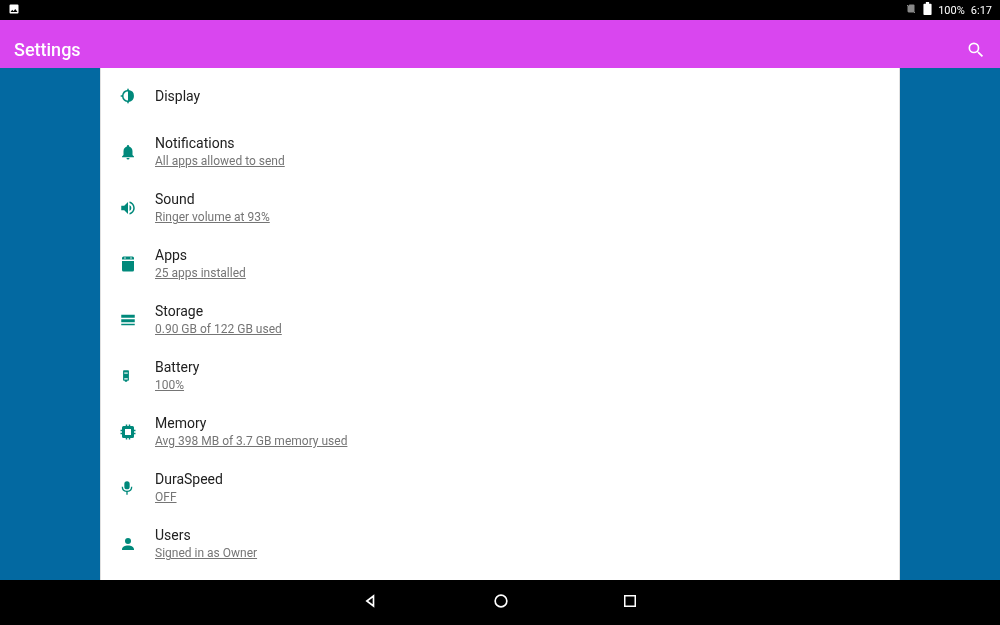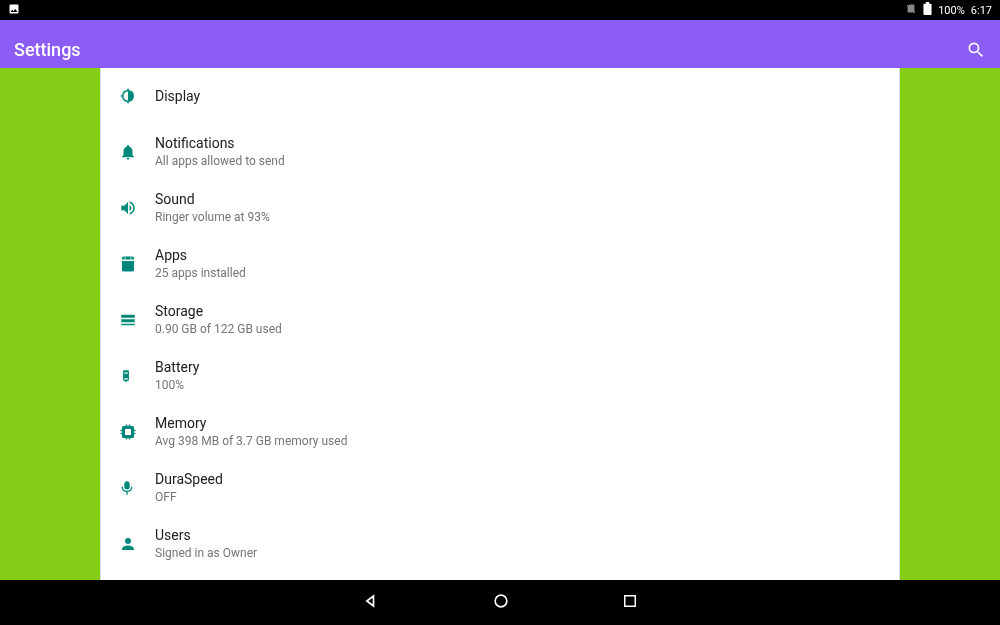--- a/index.html
+++ b/index.html
@@ -1,30 +1,30 @@
 <!DOCTYPE html>
 <html><head>
 <meta charset="utf-8">
 <style>
   html,body{margin:0;padding:0;width:1000px;height:625px;font-family:Roboto,Arial,sans-serif;background:#fafafa;overflow:hidden;}
   *{box-sizing:border-box;}
   .status-bar{height:20px;background:#000;color:#fff;display:flex;align-items:center;padding:0 8px;font-size:11px;}
   .status-left{flex:0 0 auto;display:flex;align-items:center;}
   .status-right{margin-left:auto;display:flex;align-items:center;gap:6px;}
-  .app-bar{height:59px;background:#8b5cf6;color:#fff;display:flex;align-items:center;padding:0 14px;}
+  .app-bar{height:59px;background:#d946ef;color:#fff;display:flex;align-items:center;padding:0 14px;}
   .app-title{font-size:18px;font-weight:500;}
   .app-search{margin-left:auto;display:flex;align-items:center;}
-  .content{position:absolute;top:68px;bottom:45px;left:0;right:0;display:flex;justify-content:center;background:#84cc16;}
+  .content{position:absolute;top:68px;bottom:45px;left:0;right:0;display:flex;justify-content:center;background:#0369a1;}
   .panel{width:800px;background:#fff;border-left:1px solid #e0e0e0;border-right:1px solid #e0e0e0;overflow:hidden;}
   .row{display:flex;align-items:center;min-height:56px;padding:10px 16px 10px 18px;cursor:pointer;}
   .row .ic{flex:0 0 36px;display:flex;align-items:center;justify-content:flex-start;color:#00897b;}
   .row .ic svg{fill:#00897b;}
   .row .txt{display:flex;flex-direction:column;}
   .row .title{font-size:14px;color:#212121;line-height:1.3;}
-  .row .sub{font-size:12px;color:#757575;margin-top:2px;line-height:1.3;}
+  .row .sub{font-size:12px;color:#757575;margin-top:2px;line-height:1.3;text-decoration:underline;}
   .nav-bar{position:absolute;bottom:0;left:0;right:0;height:45px;background:#000;display:flex;align-items:center;justify-content:center;gap:110px;}
   .nav-bar svg{fill:none;stroke:#fff;}
 </style>
 </head>
 <body>
 
 <div class="status-bar">
   <div class="status-left">
     <span>
       <svg width="12" height="12" viewBox="0 0 24 24">

